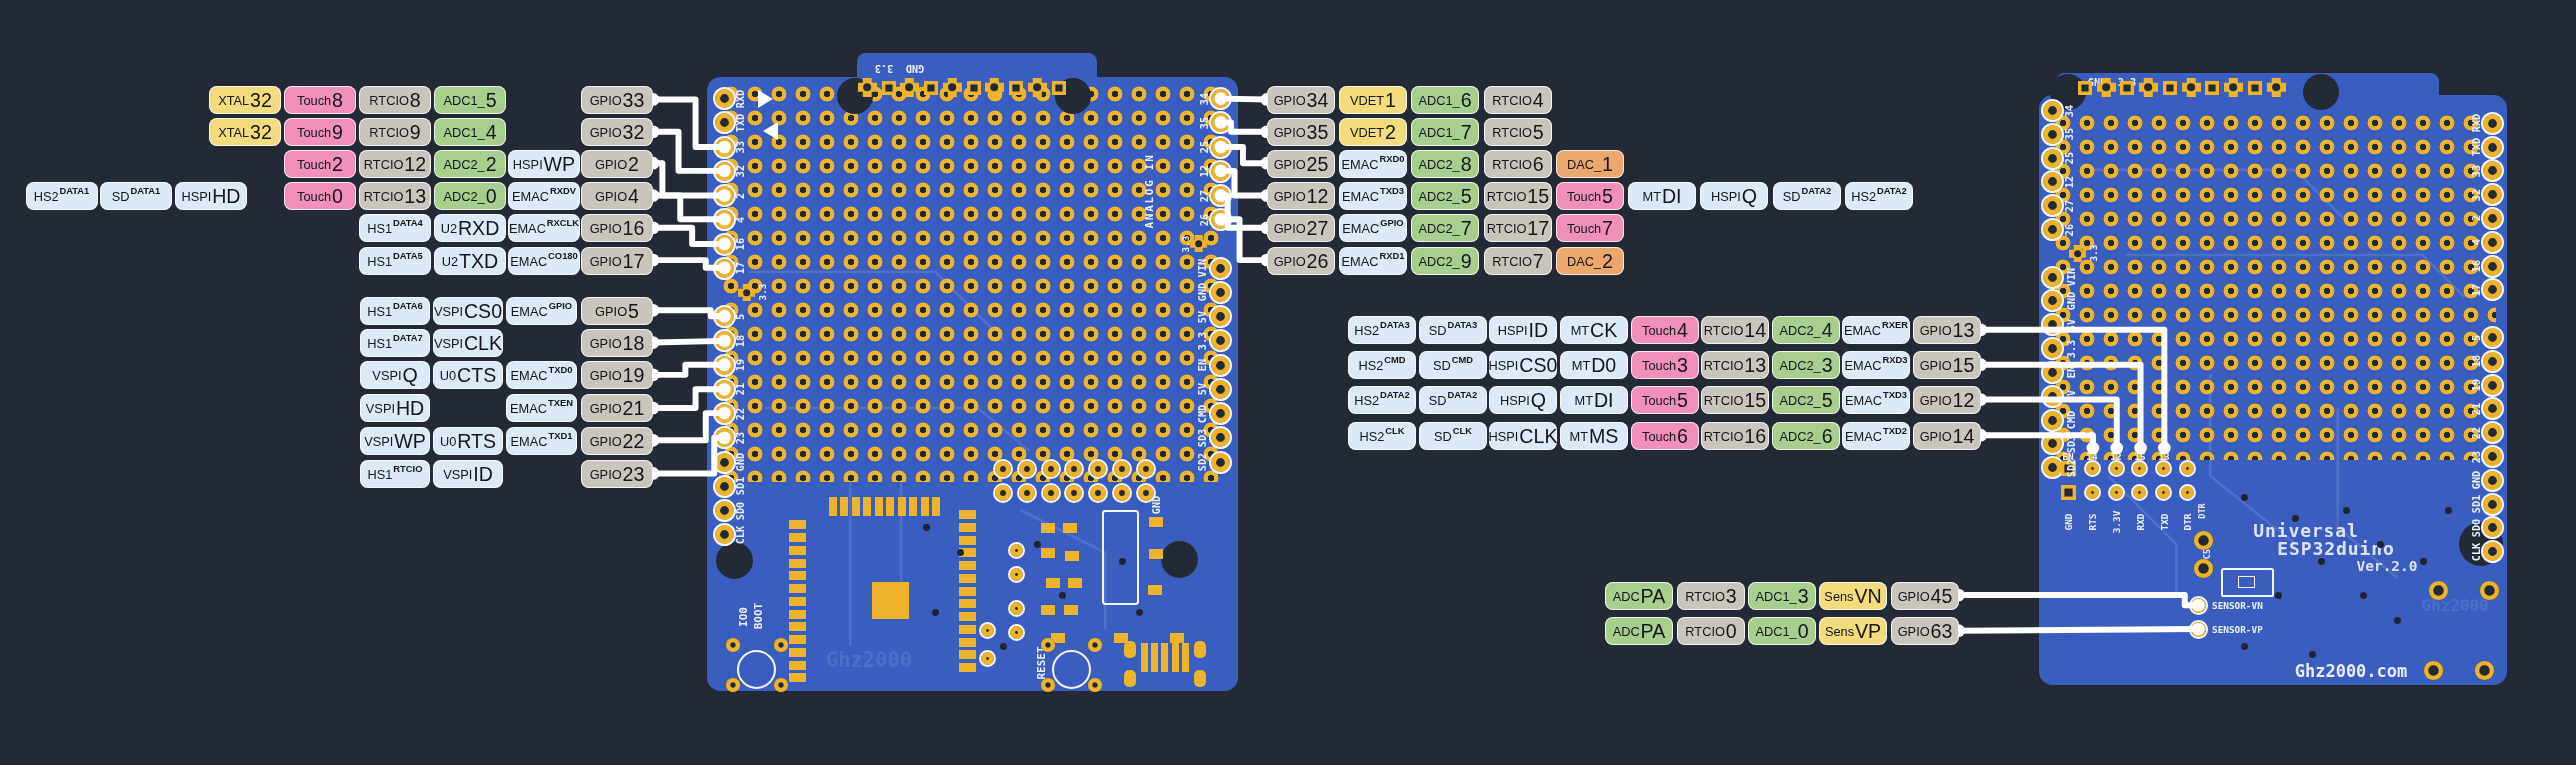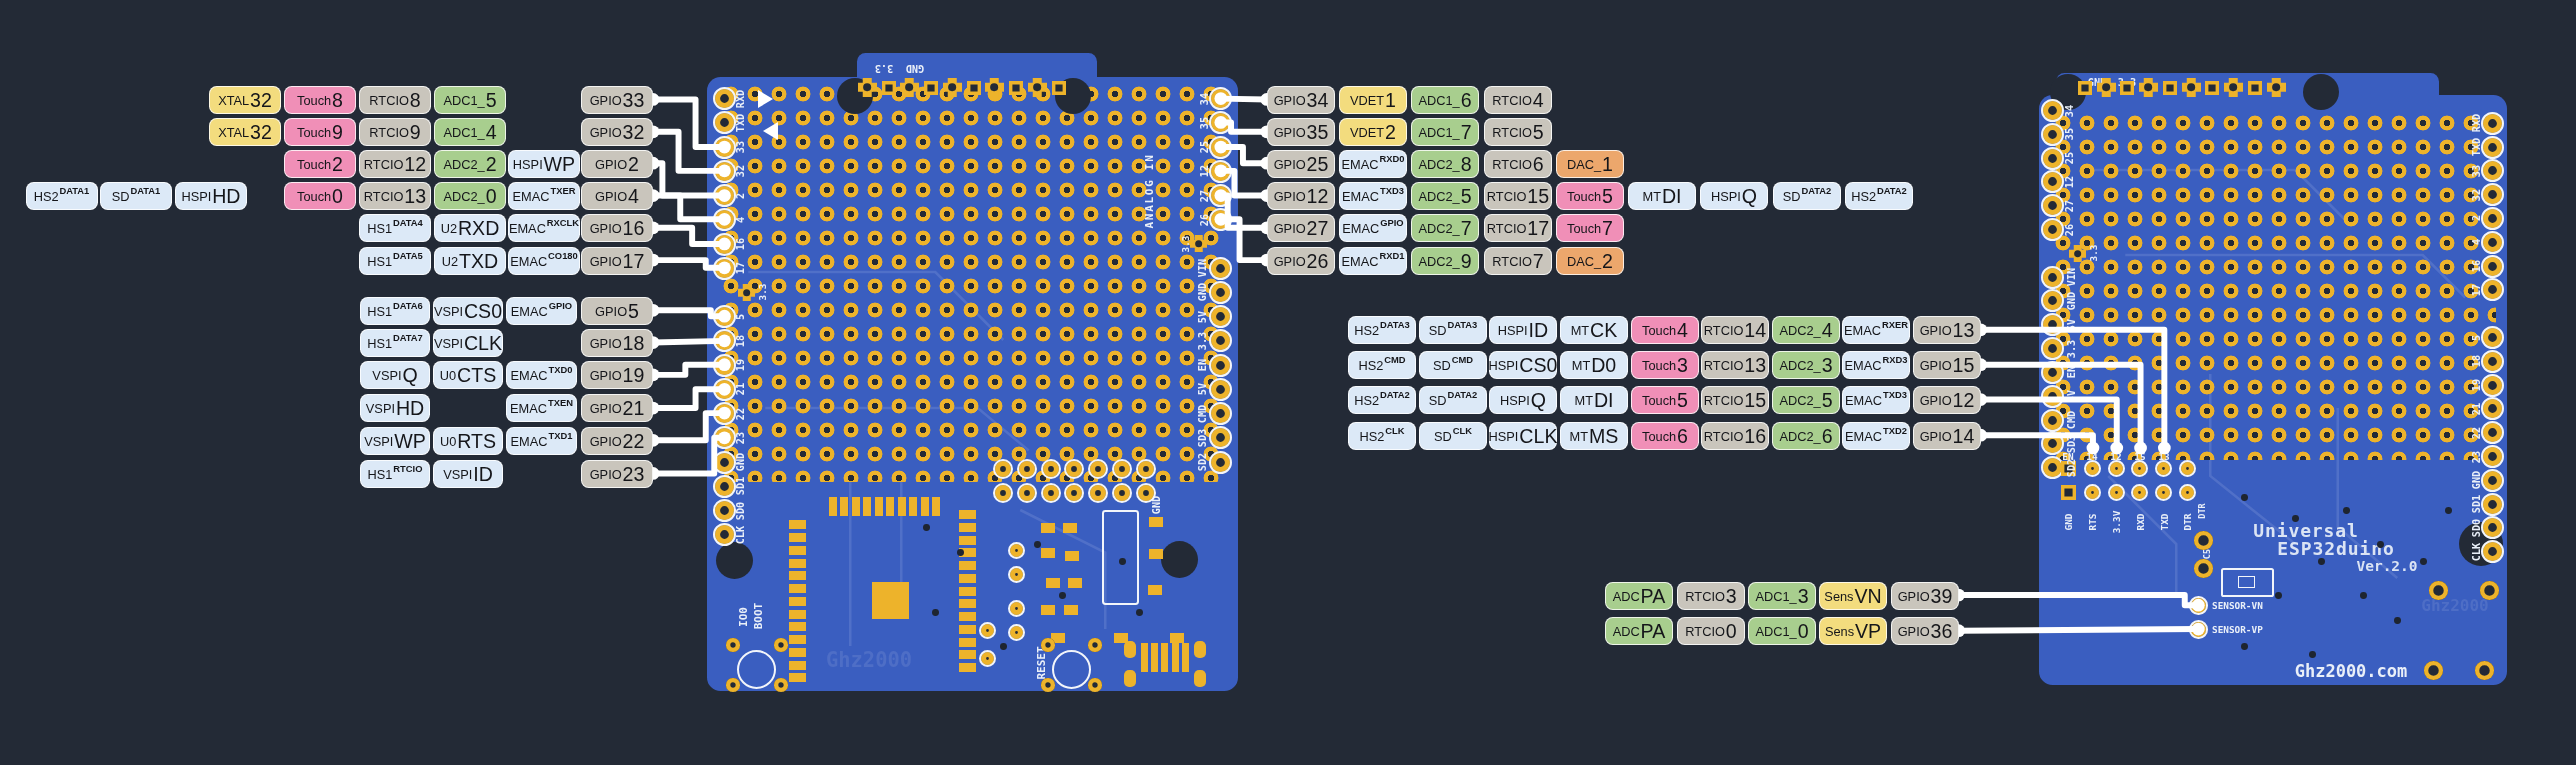--- a/index.html
+++ b/index.html
@@ -574,21 +574,21 @@
       <div class="chip c-gray" style="left:359px;top:182px;width:72px;">
         <span class="p">RTCIO</span>
         <span class="sb">13</span>
       </div>
       <div class="chip c-green" style="left:434px;top:182px;width:72px;">
         <span class="p">ADC2_</span>
         <span class="sb">0</span>
       </div>
       <div class="chip c-blue" style="left:508px;top:182px;width:72px;">
         <span class="p">EMAC</span>
-        <span class="su">TXER</span>
+        <span class="su">RXDV</span>
       </div>
       <div class="chip c-gray" style="left:581px;top:182px;width:72px;">
         <span class="p">GPIO</span>
         <span class="sb">4</span>
       </div>
       <div class="chip c-blue" style="left:359px;top:214px;width:72px;">
         <span class="p">HS1</span>
         <span class="su">DATA4</span>
       </div>
       <div class="chip c-blue" style="left:434px;top:214px;width:72px;">
@@ -998,37 +998,37 @@
       <div class="chip c-green" style="left:1748px;top:582px;width:68px;">
         <span class="p">ADC1_</span>
         <span class="sb">3</span>
       </div>
       <div class="chip c-yellow" style="left:1819px;top:582px;width:68px;">
         <span class="p">Sens</span>
         <span class="sb">VN</span>
       </div>
       <div class="chip c-gray" style="left:1891px;top:582px;width:68px;">
         <span class="p">GPIO</span>
-        <span class="sb">39</span>
+        <span class="sb">45</span>
       </div>
       <div class="chip c-green" style="left:1605px;top:617px;width:68px;">
         <span class="p">ADC</span>
         <span class="sb">PA</span>
       </div>
       <div class="chip c-gray" style="left:1677px;top:617px;width:68px;">
         <span class="p">RTCIO</span>
         <span class="sb">0</span>
       </div>
       <div class="chip c-green" style="left:1748px;top:617px;width:68px;">
         <span class="p">ADC1_</span>
         <span class="sb">0</span>
       </div>
       <div class="chip c-yellow" style="left:1819px;top:617px;width:68px;">
         <span class="p">Sens</span>
         <span class="sb">VP</span>
       </div>
       <div class="chip c-gray" style="left:1891px;top:617px;width:68px;">
         <span class="p">GPIO</span>
-        <span class="sb">36</span>
+        <span class="sb">63</span>
       </div>
     </div>
 </div>
 
 
 </body></html>

